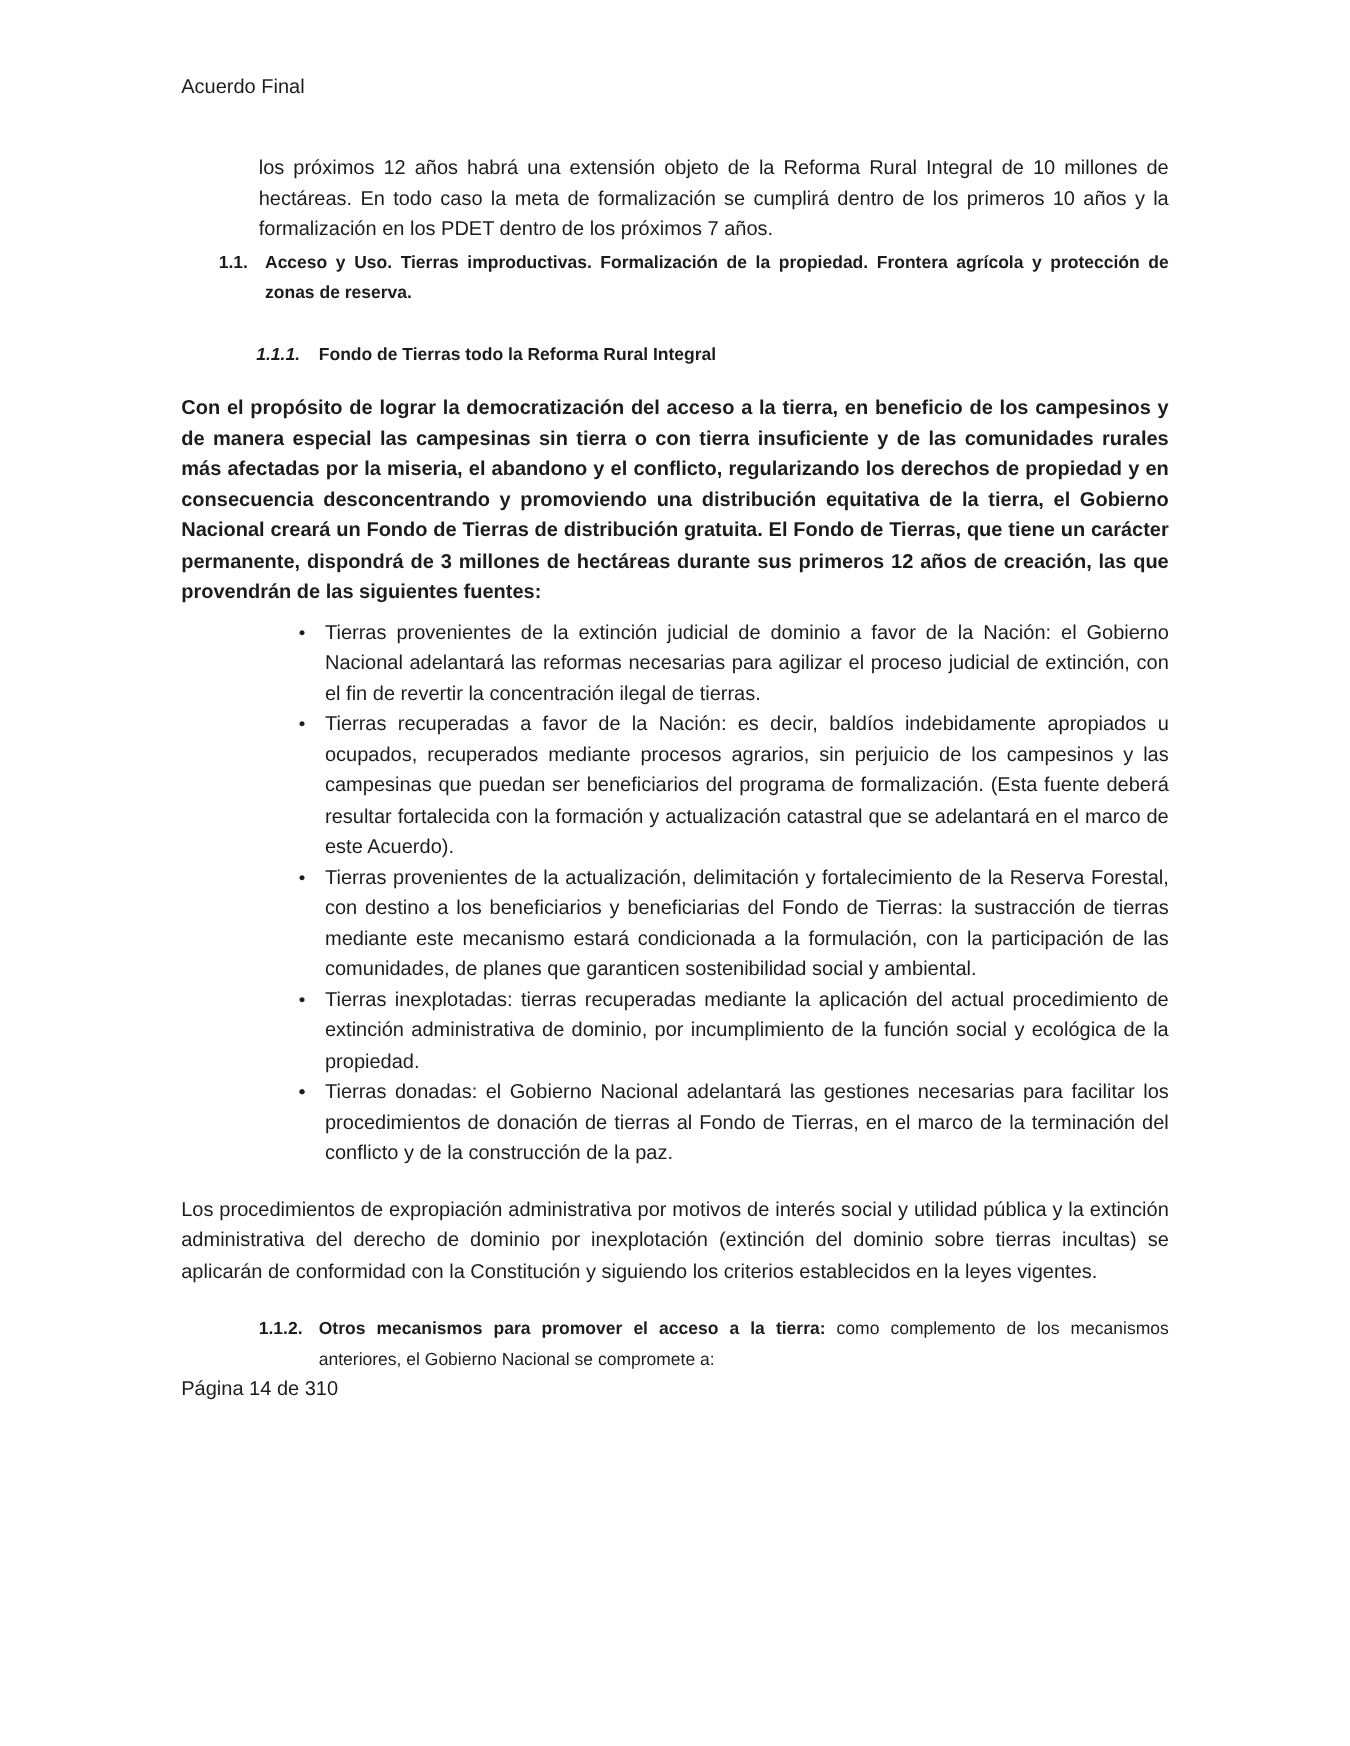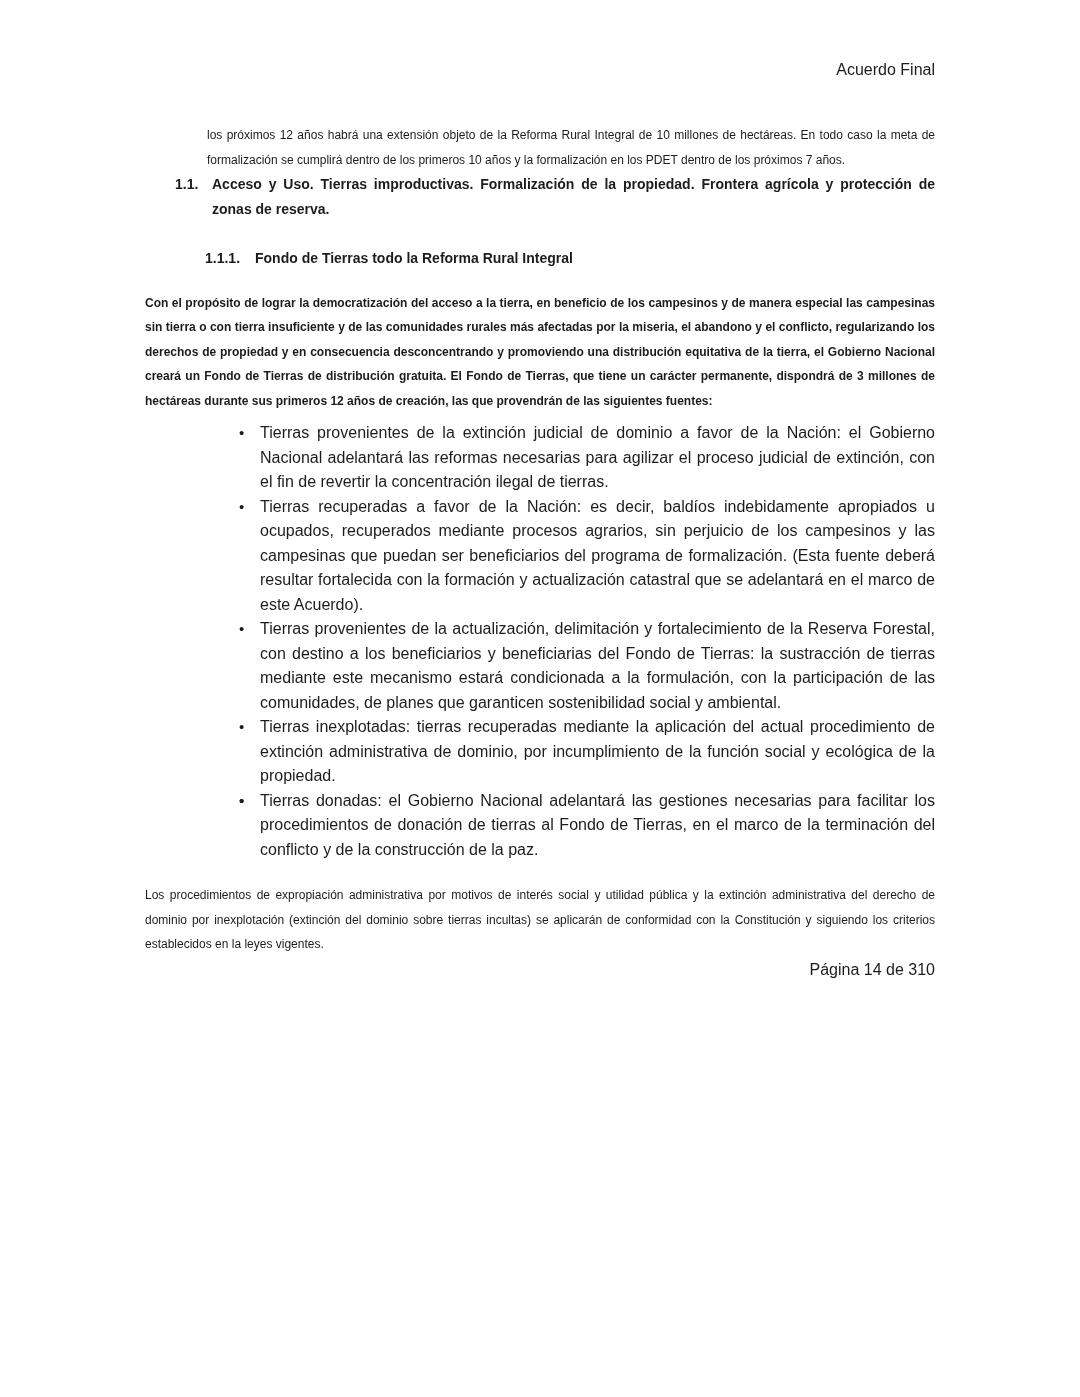--- a/index.html
+++ b/index.html
@@ -14,24 +14,23 @@
   .page {
     width: 1080px;
     height: 1397px;
     padding: 57px 145px 0 145px;
     position: relative;
   }
   .doc-header {
     font-size: 16px;
     line-height: 26px;
     font-weight: 400;
-    text-align: right;
   }
   .body-text {
-    font-size: 12px;
+    font-size: 16px;
     line-height: 24.5px;
     text-align: justify;
   }
   .intro-para {
     margin-top: 40px;
     padding-left: 62px;
   }
   .heading {
     font-weight: 700;
     font-size: 14px;
@@ -50,20 +49,21 @@
     text-indent: 0;
   }
   .h111 {
     margin-top: 25px;
     padding-left: 60px;
   }
   .h111 .num {
     display: inline-block;
     width: 50px;
     text-indent: 0;
+    font-style: italic;
   }
   .para-fondo { margin-top: 20px; font-weight: bold; }
   .bullet-list {
     list-style: none;
     margin-top: 8px;
     padding-left: 115px;
   }
   .bullet-list li {
     position: relative;
     font-size: 16px;
@@ -87,21 +87,20 @@
     display: inline-block;
     width: 48px;
     padding-left: 62px;
     box-sizing: content-box;
     text-indent: 0;
   }
   .h112 .rest { font-weight: 400; }
   .footer-line {
     font-size: 16px;
     line-height: 25px;
-    text-align: right;
   }
 </style>
 </head>
 <body>
 
 <div class="page">
 
   <div class="doc-header">
     <div>Acuerdo Final</div>
   </div>
@@ -122,16 +121,19 @@
     <li><span class="dot">•</span><span>Tierras provenientes de la extinción judicial de dominio a favor de la Nación: el Gobierno Nacional adelantará las reformas necesarias para agilizar el proceso judicial de extinción, con el fin de revertir la concentración ilegal de tierras.</span></li>
     <li><span class="dot">•</span><span>Tierras recuperadas a favor de la Nación: es decir, baldíos indebidamente apropiados u ocupados, recuperados mediante procesos agrarios, sin perjuicio de los campesinos y las campesinas que puedan ser beneficiarios del programa de formalización. (Esta fuente deberá resultar fortalecida con la formación y actualización catastral que se adelantará en el marco de este Acuerdo).</span></li>
     <li><span class="dot">•</span><span>Tierras provenientes de la actualización, delimitación y fortalecimiento de la Reserva Forestal, con destino a los beneficiarios y beneficiarias del Fondo de Tierras: la sustracción de tierras mediante este mecanismo estará condicionada a la formulación, con la participación de las comunidades, de planes que garanticen sostenibilidad social y ambiental.</span></li>
     <li><span class="dot">•</span><span>Tierras inexplotadas: tierras recuperadas mediante la aplicación del actual procedimiento de extinción administrativa de dominio, por incumplimiento de la función social y ecológica de la propiedad.</span></li>
     <li><span class="dot">•</span></li>
     <li><span class="dot">•</span><span>Tierras donadas: el Gobierno Nacional adelantará las gestiones necesarias para facilitar los procedimientos de donación de tierras al Fondo de Tierras, en el marco de la terminación del conflicto y de la construcción de la paz.</span></li>
   </ul>
 
   <p class="body-text closing-para">Los procedimientos de expropiación administrativa por motivos de interés social y utilidad pública y la extinción administrativa del derecho de dominio por inexplotación (extinción del dominio sobre tierras incultas) se aplicarán de conformidad con la Constitución y siguiendo los criterios establecidos en la leyes vigentes.</p>
 
+  <div class="heading h112">
+    <span class="num">1.1.2.</span><span>Otros mecanismos para promover el acceso a la tierra:</span><span class="rest"> como complemento de los mecanismos anteriores, el Gobierno Nacional se compromete a:</span>
+  </div>
 
   <div class="footer-line">Página 14 de 310</div>
 
 </div>
 
 </body></html>

